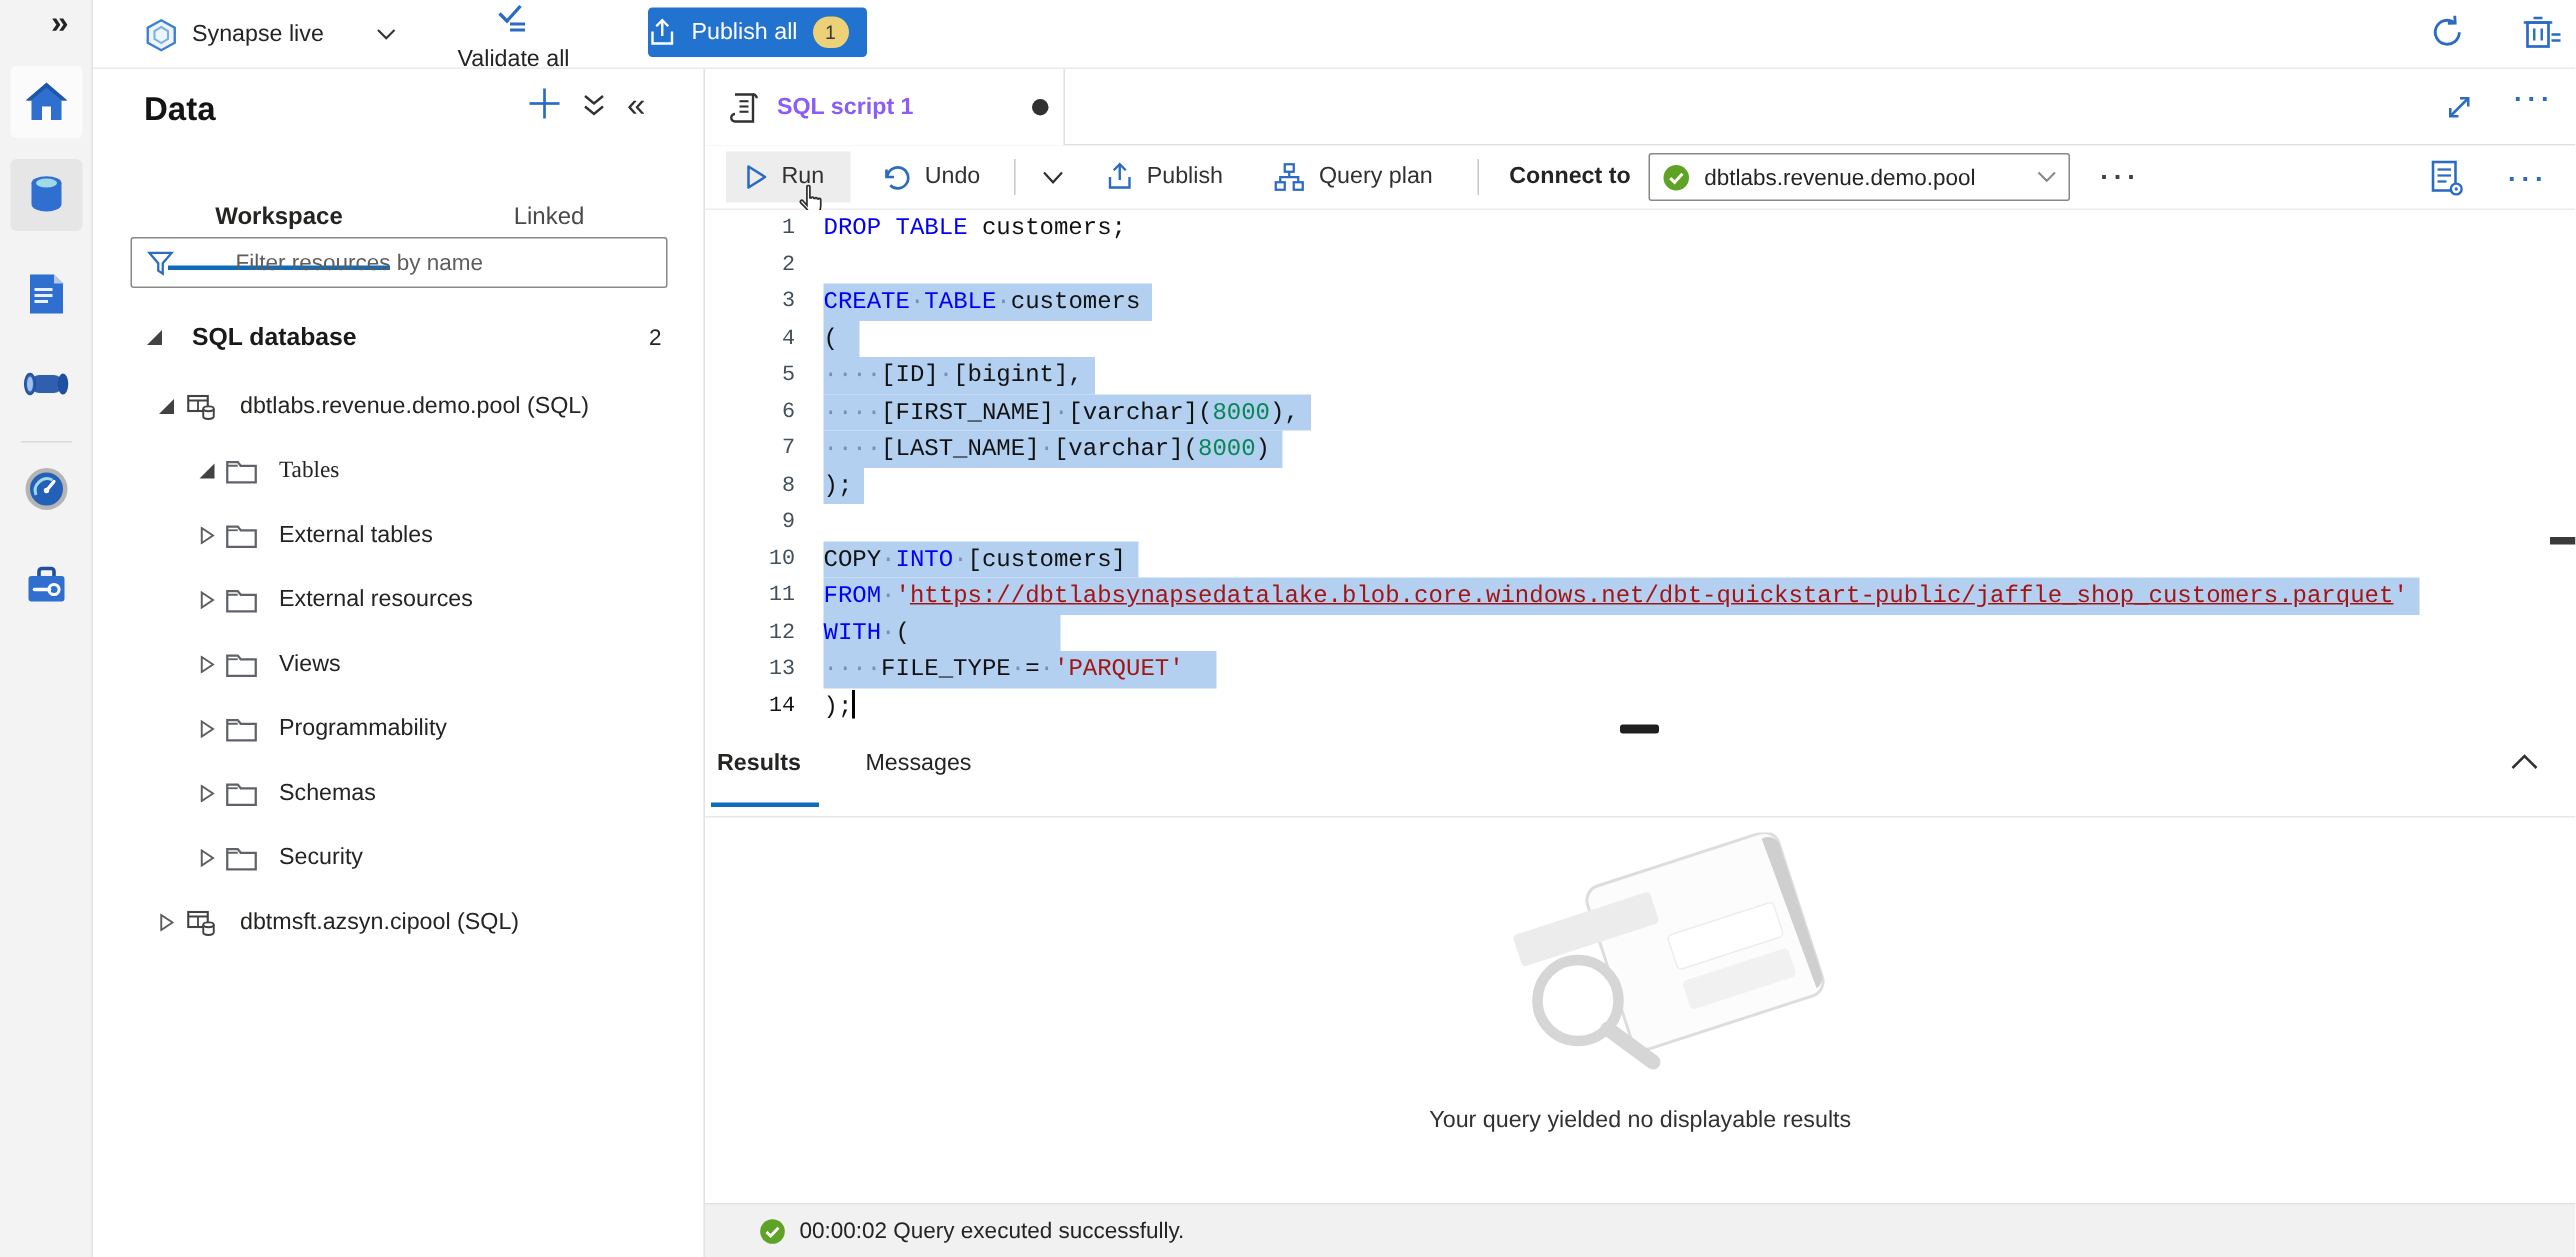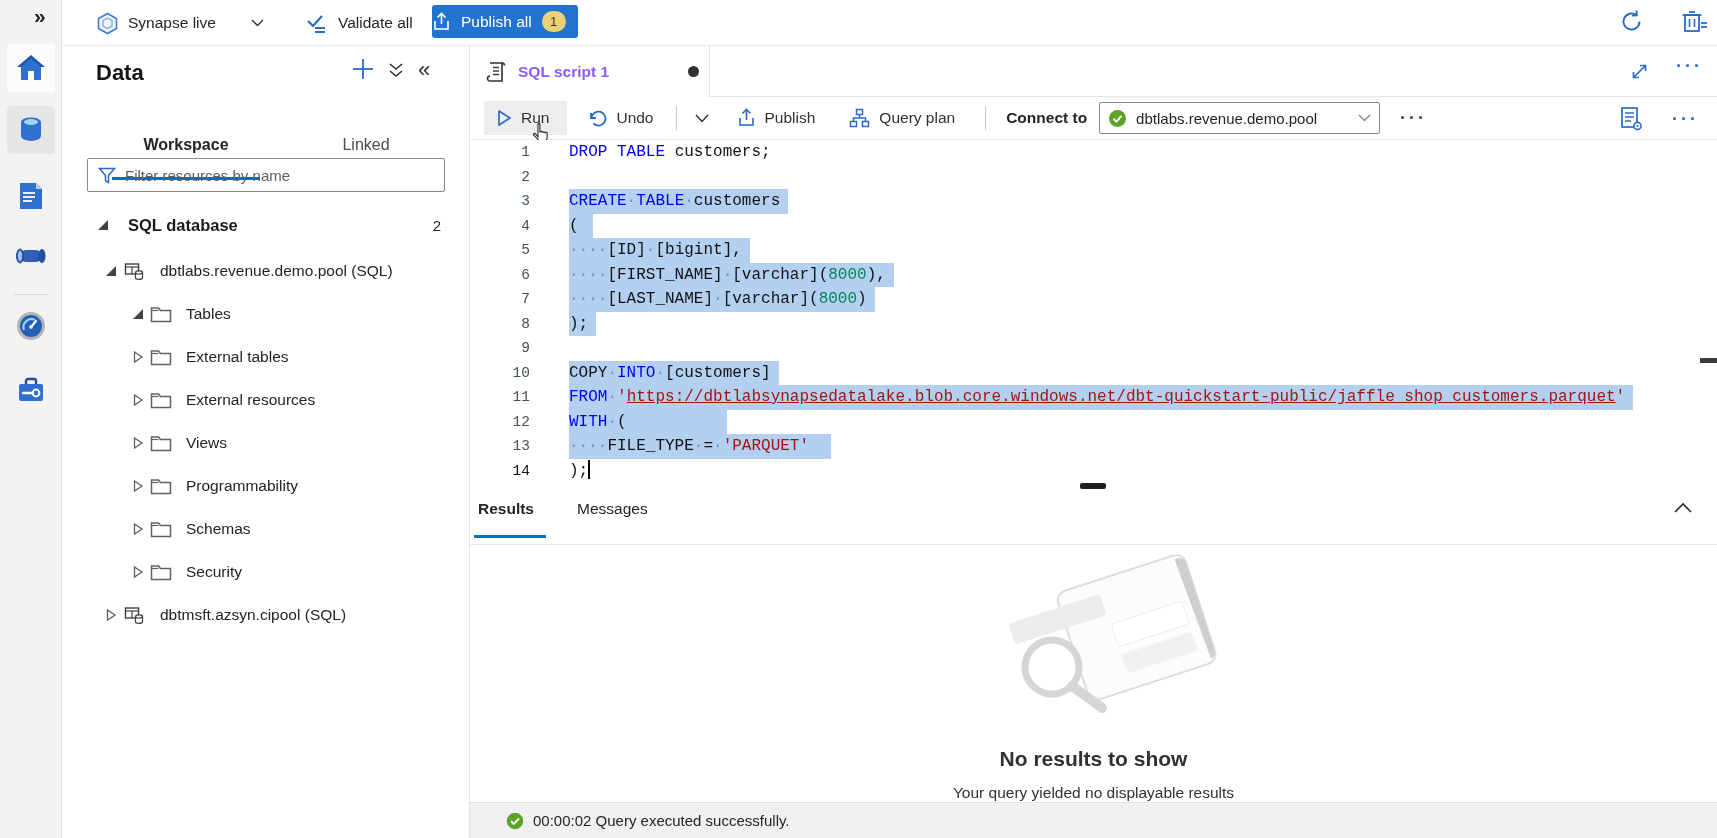--- a/index.html
+++ b/index.html
@@ -17,40 +17,40 @@
   .rail-item.home { top:44px; background:#fbfbfb; }
   .rail-item.sel  { background:#e6e6e6; }
   .rail-div { position:absolute; left:14px; width:34px; height:1px; background:#d9d9d9; top:294px; }
 
   
   .topbar { position:absolute; left:62px; top:0; width:1655px; height:46px; background:#fff;
             border-bottom:1px solid #eaeaea; }
   .tb-item { position:absolute; top:0; height:46px; display:flex; align-items:center; gap:9px;
              font-size:15.5px; color:#252423; cursor:pointer; }
   .mode-btn { left:34px; }
-  .validate-btn { left:243px; }
+  .validate-btn { left:243px;flex-direction:column; }
   .publishall-btn { position:absolute; left:370px; top:5px; height:33px; padding:0 12px 0 0;
             background:#2272cf; border-radius:3px; color:#fff; display:flex; align-items:center;
             gap:10px; font-size:15.5px; cursor:pointer; }
   .badge { background:#ecd176; color:#3a3a3a; min-width:24px; height:21px; border-radius:11px;
            font-size:13px; display:flex; align-items:center; justify-content:center; padding:0 7px; }
   .top-right-icon { position:absolute; top:9px; width:26px; height:26px; cursor:pointer; }
 
   
   .datapanel { position:absolute; left:62px; top:46px; width:408px; height:792px; background:#fff;
                border-right:1px solid #e2e2e2; }
   .dp-title { position:absolute; left:34px; top:14px; font-size:22px; font-weight:bold; color:#141414; }
   .dp-icon { position:absolute; top:14px; cursor:pointer; }
   .dp-tabs { position:absolute; left:15px; top:62px; width:100%; height:40px;margin-top:20px; }
   .dp-tab { position:absolute; top:8px; font-size:16px; text-align:center; cursor:pointer; }
   .dp-tab.active { font-weight:bold; color:#252423; }
   .dp-tab.idle { color:#4a4a4a; }
   .dp-underline { position:absolute; left:35px; top:49px; width:148px; height:3px; background:#0f6cbd; }
   .filterbox { position:absolute; left:25px; top:112px; width:358px; height:34px;
-               border:1px solid #8a8886; border-radius:2px; display:flex; align-items:center; }
+               border:1px solid #8a8886; border-radius:2px; display:flex; align-items:center;gap:32px; }
   .filterbox input { border:none; outline:none; flex:1; font-size:15px; color:#323130;
                font-family:"Liberation Sans",sans-serif; background:transparent; }
   .filterbox input::placeholder { color:#605e5c; }
   .tree { position:absolute; left:0; top:152px; width:100%; }
   .trow { position:absolute; left:0; width:100%; height:36px; display:flex; align-items:center;
           cursor:pointer; font-size:15.5px; color:#252423; }
   .trow .exp { position:absolute; width:12px; height:12px; }
   .trow .ticon { position:absolute; }
   .trow .tlabel { position:absolute; white-space:nowrap; }
   .trow.root .tlabel { font-size:16.5px; font-weight:bold; color:#1b1a19; }
@@ -79,21 +79,21 @@
   .dots { letter-spacing:3px; font-size:18px; color:#424242; cursor:pointer; font-weight:bold; }
   .toolbar-right { position:absolute; right:18px; top:9px; display:flex; gap:28px; align-items:center; }
 
   
   .editor { position:absolute; left:0; top:94px; width:100%; height:392px; background:#fff;
             font-family:"Liberation Mono","DejaVu Sans Mono",monospace; font-size:16px; cursor:text; }
   .cline { position:relative; height:24.5px; line-height:24.5px; white-space:pre; }
   .lnum { position:absolute; left:0; top:0; width:60px; text-align:right; color:#42505c;
           font-size:14.5px; }
   .lnum.active { color:#101418; }
-  .lwrap { position:absolute; left:99px; top:0; }
+  .lwrap { position:absolute; left:79px; top:0; }
   .lwrap.sel { background:#b3d0f0; }
   .tok-k { color:#0000f2; }
   .tok-p { color:#121212; }
   .tok-n { color:#098658; }
   .tok-s { color:#a31515; }
   .tok-u { color:#a31515; text-decoration:underline; }
   .tok-w { color:#7791ad; }
   .caret { display:inline-block; width:2px; height:19px; background:#000; vertical-align:-4px; }
   .ovr-mark { position:absolute; right:0; top:312px; width:17px; height:5px; background:#3a3a3a; }
 
@@ -316,21 +316,21 @@
             <svg width="12" height="12" viewBox="0 0 12 12">
               <polygon points="1,11 11,11 11,1" fill="#424242"></polygon>
             </svg>
           </span>
           <span class="ticon" style="left: 88px;">
             <svg width="22" height="18" viewBox="0 0 22 18">
               <path d="M1.5 3 h7 l2 2.5 h10 v11 h-19 Z" fill="none" stroke="#5f6368" stroke-width="1.5"></path>
               <line x1="1.5" y1="5.5" x2="8.5" y2="5.5" stroke="#5f6368" stroke-width="1.2"></line>
             </svg>
           </span>
-          <span class="tlabel" style="left: 124px;">Tables</span>
+          <span class="tlabel" style="left: 124px; font-family: Liberation Serif, serif;">Tables</span>
         </div>
         <div class="trow" style="top: 141px;">
           <span class="exp" style="left: 70px;">
             <svg width="12" height="12" viewBox="0 0 12 12">
               <polygon points="2.5,1 10,6 2.5,11" fill="none" stroke="#5f5f5f" stroke-width="1.3"></polygon>
             </svg>
           </span>
           <span class="ticon" style="left: 88px;">
             <svg width="22" height="18" viewBox="0 0 22 18">
               <path d="M1.5 3 h7 l2 2.5 h10 v11 h-19 Z" fill="none" stroke="#5f6368" stroke-width="1.5"></path>
@@ -583,21 +583,20 @@
           <g transform="rotate(-18 160 85)">
             <rect x="128" y="26" width="134" height="114" rx="10" fill="#fcfcfc" stroke="#dddddd" stroke-width="2"></rect>
             <path d="M252 30 a8 8 0 0 1 10 8 v90 a8 8 0 0 1 -6 8 Z" fill="#cfcfcf"></path>
             <rect x="74" y="40" width="96" height="22" rx="3" fill="#ececec"></rect>
             <rect x="172" y="72" width="74" height="24" rx="3" fill="#ffffff" stroke="#ededed"></rect>
             <rect x="172" y="104" width="74" height="20" rx="3" fill="#f1f1f1"></rect>
           </g>
           <circle cx="108" cy="112" r="27" fill="#ffffff" stroke="#d6d6d6" stroke-width="7"></circle>
           <line x1="128" y1="131" x2="158" y2="153" stroke="#d6d6d6" stroke-width="10" stroke-linecap="round"></line>
         </svg>
-        <div class="empty-title">No results to show</div>
         <div class="empty-sub">Your query yielded no displayable results</div>
       </div>
     </div>
 
     <div class="statusbar">
       <span>
         <svg width="18" height="18" viewBox="0 0 18 18">
           <circle cx="9" cy="9" r="8.2" fill="#5ea226"></circle>
           <polyline points="5,9.3 7.8,12 13,6.5" fill="none" stroke="#fff" stroke-width="1.9"></polyline>
         </svg>

